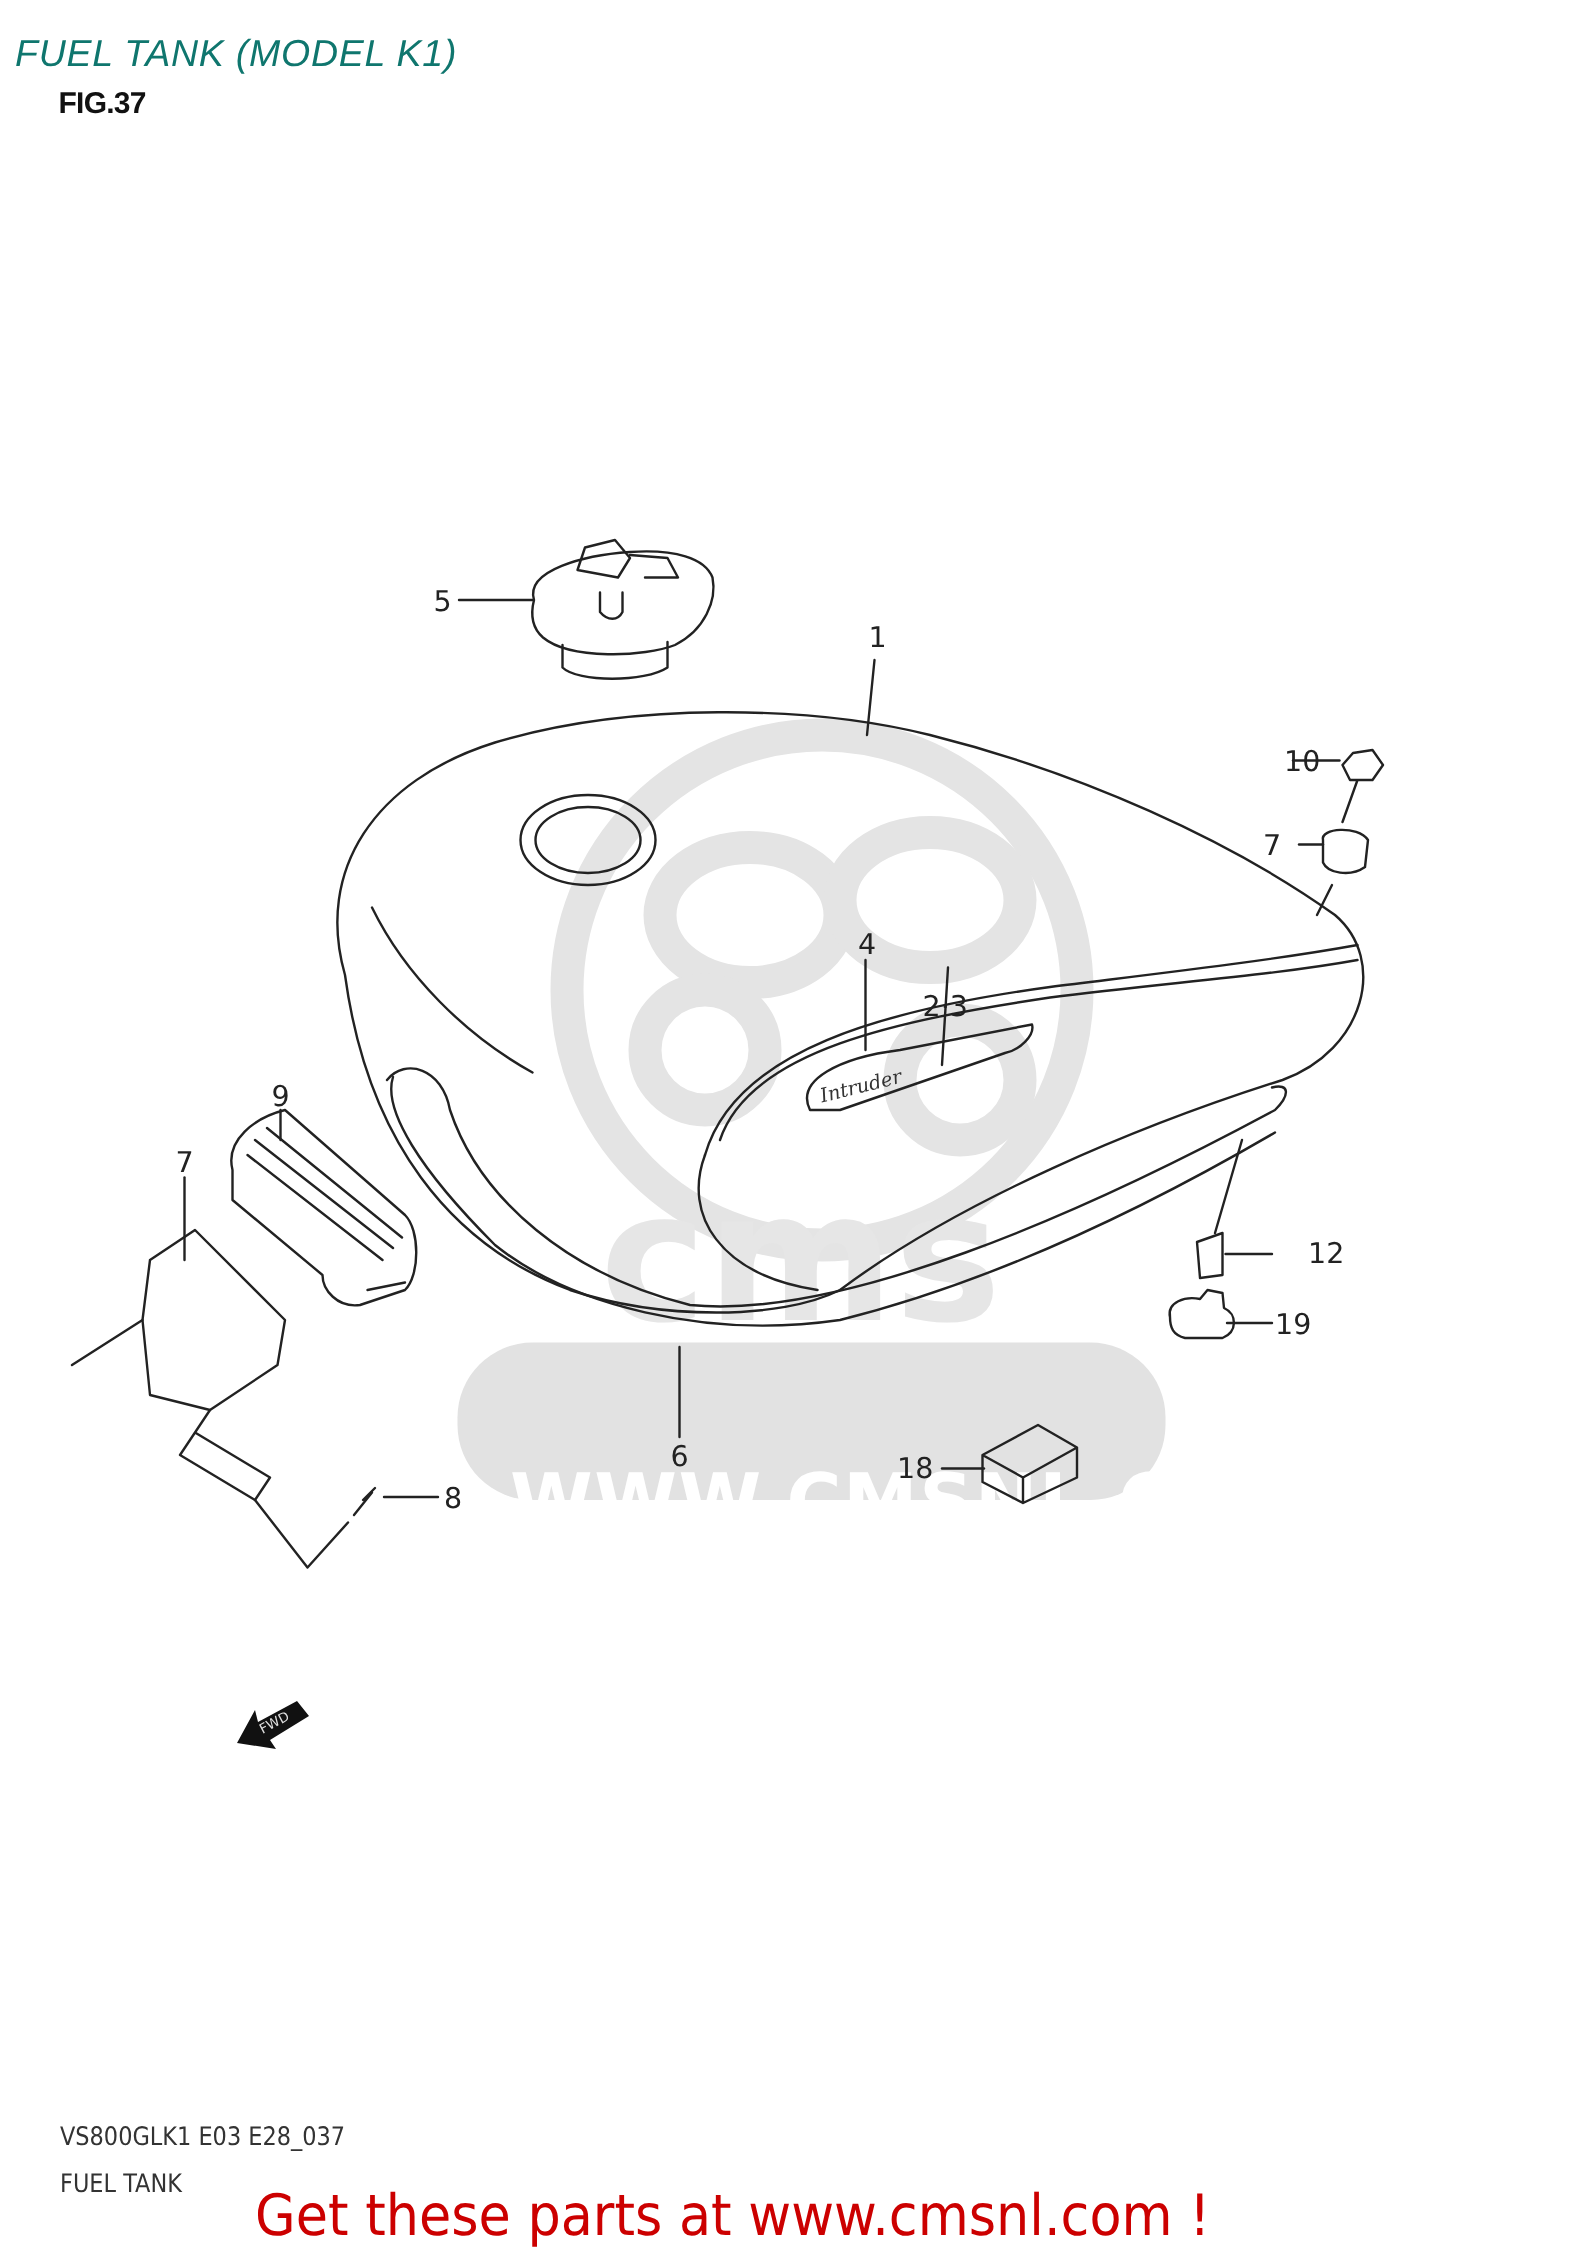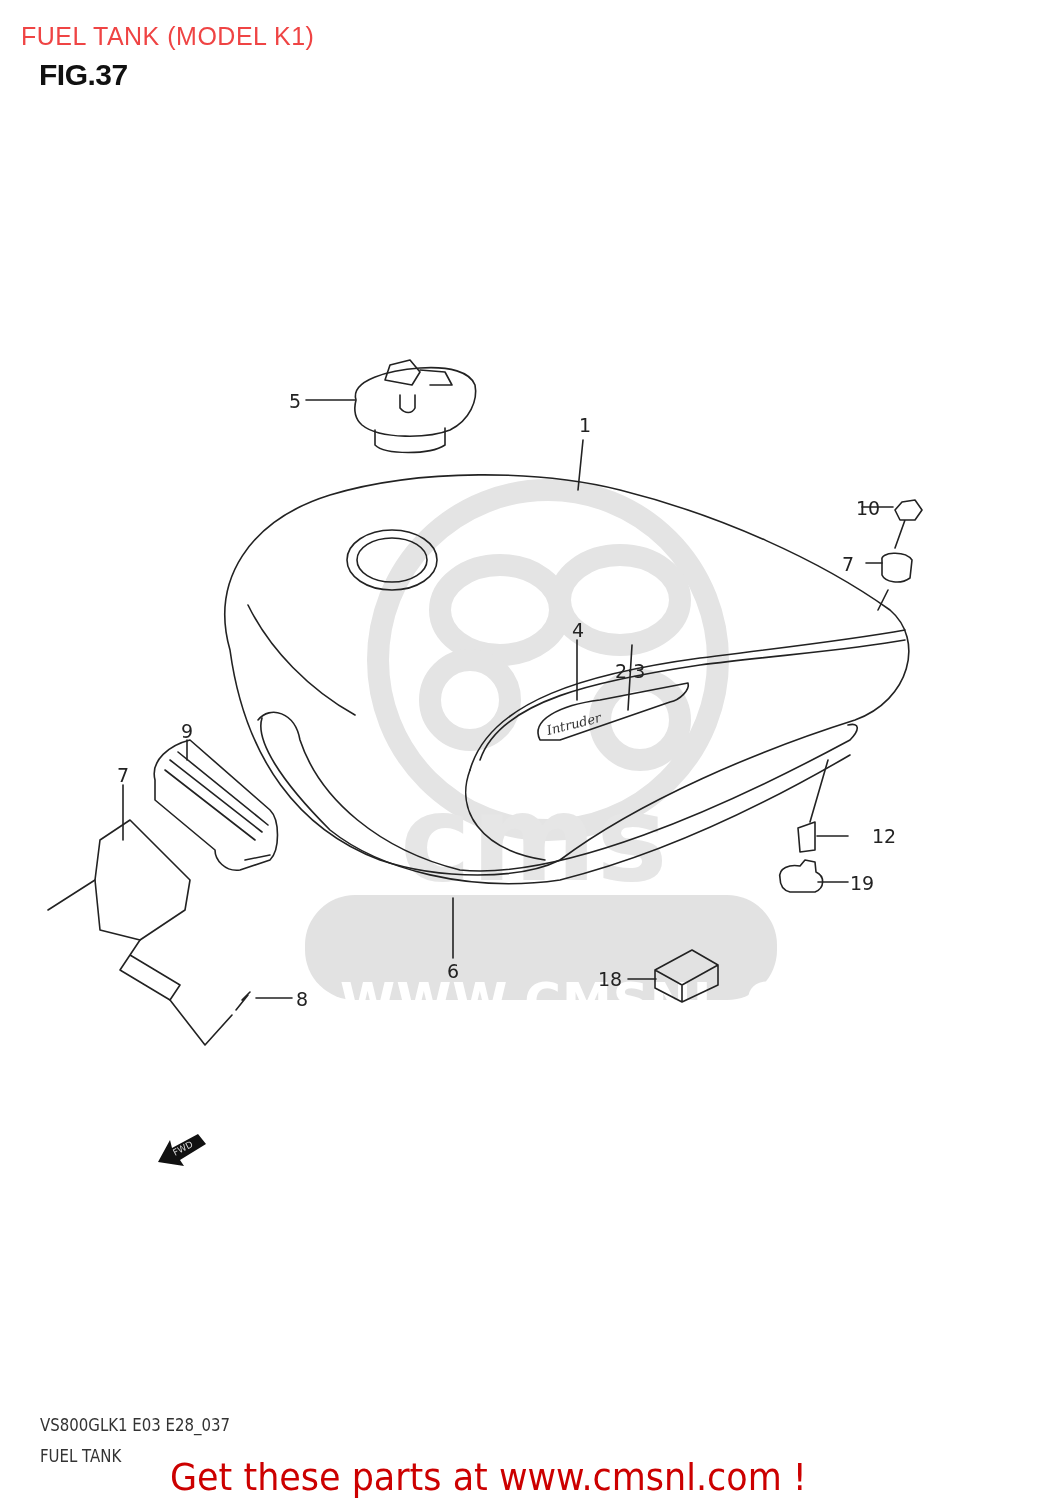--- a/index.html
+++ b/index.html
@@ -1,18 +1,18 @@
 <!DOCTYPE html>
 <html><head>
 <meta charset="utf-8">
 <style>
   html, body { margin: 0; padding: 0; background: #ffffff; }
   body { width: 1057px; height: 1500px; position: relative; overflow: hidden; font-family: "Liberation Sans", sans-serif; }
-  .page-title { position: absolute; left: 21px; top: 22px; font-size: 25px; color: #ef4444; letter-spacing: 0.5px; }
-  .fig-label { position: absolute; left: 39px; top: 58px; font-size: 30px; font-weight: bold; color: #111; letter-spacing: -0.5px; }
+  .page-title { position: absolute; left: 10px; top: 22px; font-size: 25px; color: #0f766e; letter-spacing: 0.5px; font-style: italic; }
+  .fig-label { position: absolute; left: 39px; top: 58px; font-size: 20px; font-weight: bold; color: #111; letter-spacing: -0.5px; }
   .diagram { position: absolute; left: 0; top: 0; width: 1057px; height: 1500px; }
   .callout { position: absolute; font-size: 19px; color: #222; font-family: "DejaVu Sans", sans-serif; }
   .footer-code { position: absolute; left: 40px; top: 1415px; font-size: 17px; color: #333; font-family: "DejaVu Sans", sans-serif; transform: scaleX(0.88); transform-origin: left; }
   .footer-name { position: absolute; left: 40px; top: 1446px; font-size: 17px; color: #333; font-family: "DejaVu Sans", sans-serif; transform: scaleX(0.88); transform-origin: left; }
   .promo { position: absolute; left: 170px; top: 1455px; font-size: 38px; color: #cc0000; font-family: "DejaVu Sans", sans-serif; transform: scaleX(0.92); transform-origin: left; text-decoration: none; }
   .watermark-text { position: absolute; left: 340px; top: 944px; font-size: 50px; font-weight: bold; color: #ffffff; letter-spacing: 1px; font-family: "DejaVu Sans", sans-serif; margin-top: 28px; }
 </style>
 </head>
 <body>
 

